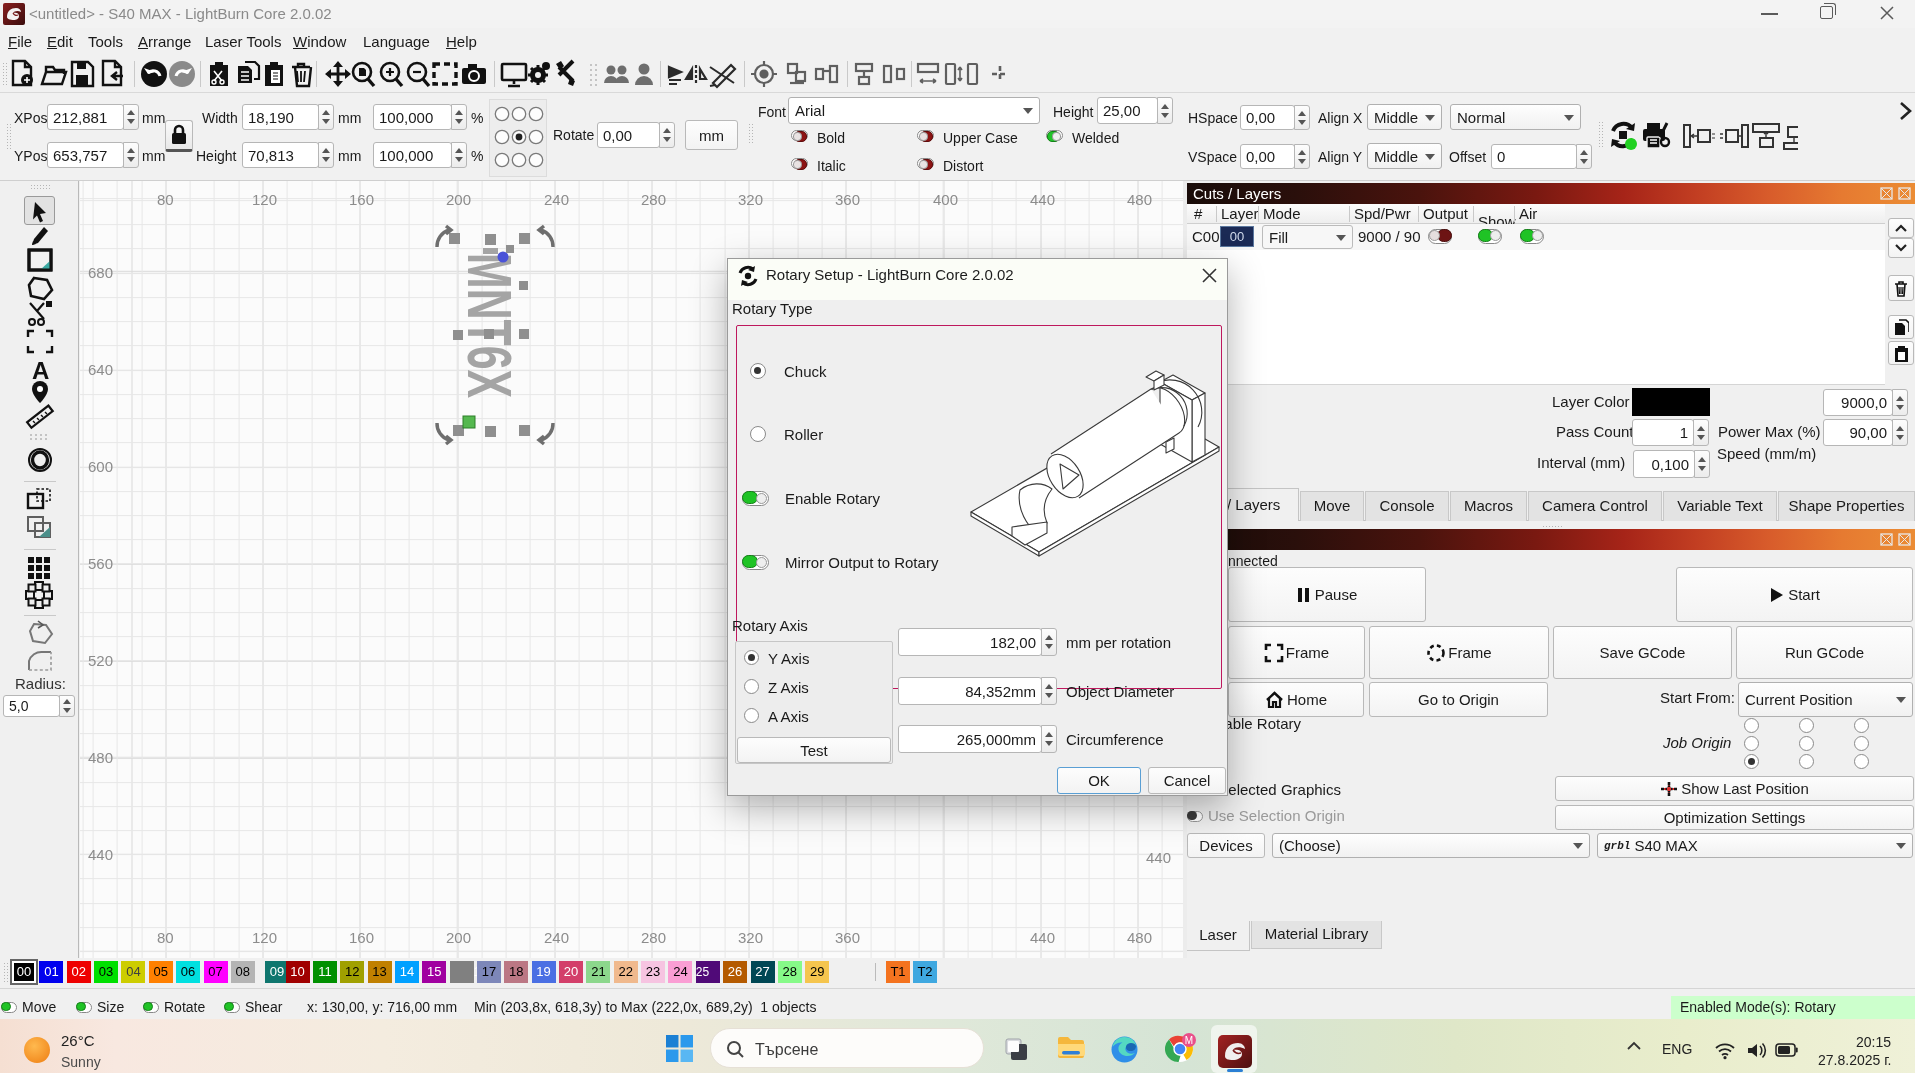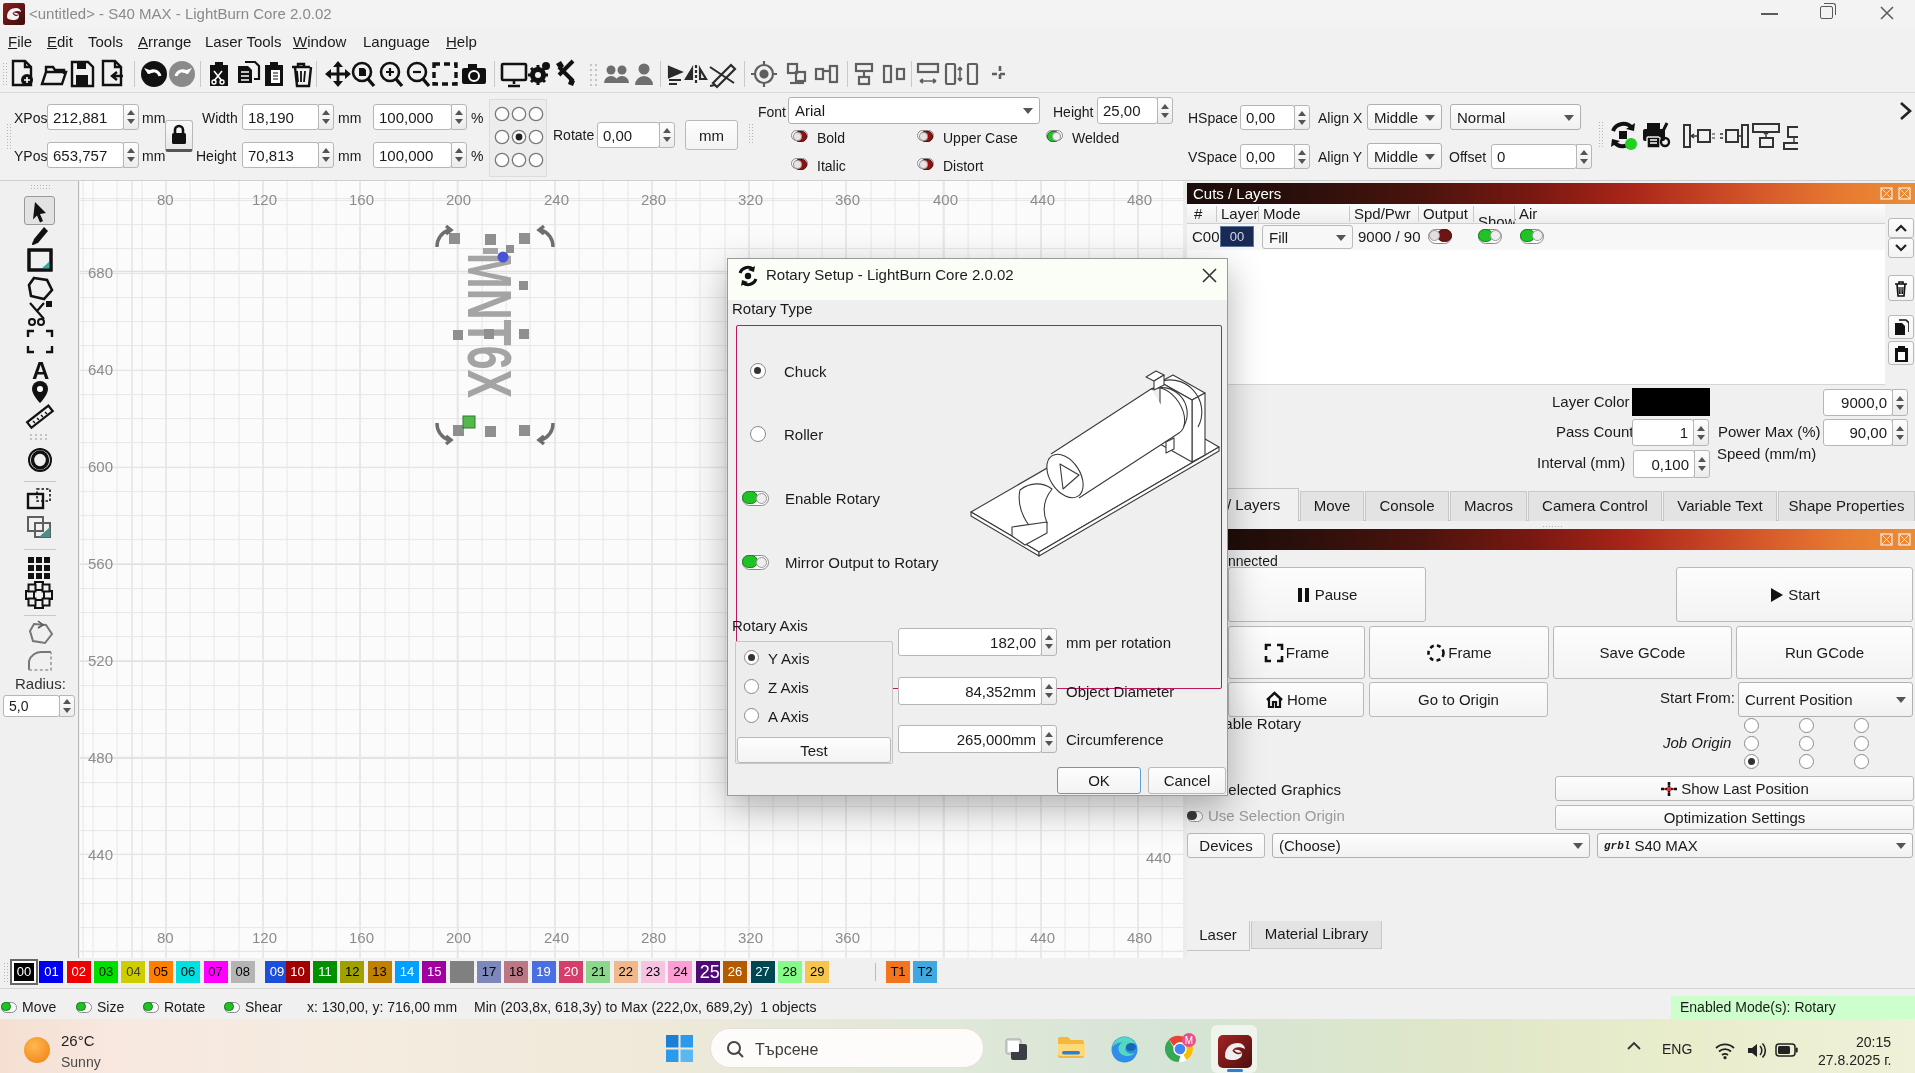--- a/index.html
+++ b/index.html
@@ -725,37 +725,37 @@
   <div id="swatches">
       <div style="position:absolute;left:12.0px;top:3px;width:24px;height:22px;background:#000000;color:#fff;font-size:13px;text-align:center;line-height:22px;box-shadow:0 0 0 2px #fff inset, 0 0 0 2px #666;">00</div>
       <div style="position:absolute;left:39.4px;top:3px;width:24px;height:22px;background:#0000ee;color:#fff;font-size:13px;text-align:center;line-height:22px;">01</div>
       <div style="position:absolute;left:66.7px;top:3px;width:24px;height:22px;background:#ee0000;color:#fff;font-size:13px;text-align:center;line-height:22px;">02</div>
       <div style="position:absolute;left:94.1px;top:3px;width:24px;height:22px;background:#00e000;color:#000;font-size:13px;text-align:center;line-height:22px;">03</div>
       <div style="position:absolute;left:121.4px;top:3px;width:24px;height:22px;background:#cdcd00;color:#404040;font-size:13px;text-align:center;line-height:22px;">04</div>
       <div style="position:absolute;left:148.8px;top:3px;width:24px;height:22px;background:#ff8000;color:#000;font-size:13px;text-align:center;line-height:22px;">05</div>
       <div style="position:absolute;left:176.1px;top:3px;width:24px;height:22px;background:#00e0e0;color:#000;font-size:13px;text-align:center;line-height:22px;">06</div>
       <div style="position:absolute;left:203.5px;top:3px;width:24px;height:22px;background:#ff00ff;color:#000;font-size:13px;text-align:center;line-height:22px;">07</div>
       <div style="position:absolute;left:230.8px;top:3px;width:24px;height:22px;background:#b4b4b4;color:#000;font-size:13px;text-align:center;line-height:22px;">08</div>
-      <div style="position:absolute;left:265px;top:3px;width:24px;height:22px;background:#1d4ed8;color:#fff;font-size:13px;text-align:center;line-height:22px;">09</div>
+      <div style="position:absolute;left:265px;top:3px;width:24px;height:22px;background:#0f766e;color:#fff;font-size:13px;text-align:center;line-height:22px;">09</div>
       <div style="position:absolute;left:285.5px;top:3px;width:24px;height:22px;background:#a00000;color:#fff;font-size:13px;text-align:center;line-height:22px;">10</div>
       <div style="position:absolute;left:312.9px;top:3px;width:24px;height:22px;background:#009000;color:#fff;font-size:13px;text-align:center;line-height:22px;">11</div>
       <div style="position:absolute;left:340.2px;top:3px;width:24px;height:22px;background:#a0a000;color:#000;font-size:13px;text-align:center;line-height:22px;">12</div>
       <div style="position:absolute;left:367.6px;top:3px;width:24px;height:22px;background:#c08000;color:#000;font-size:13px;text-align:center;line-height:22px;">13</div>
       <div style="position:absolute;left:394.9px;top:3px;width:24px;height:22px;background:#00a0ff;color:#fff;font-size:13px;text-align:center;line-height:22px;">14</div>
       <div style="position:absolute;left:422.3px;top:3px;width:24px;height:22px;background:#a000a0;color:#fff;font-size:13px;text-align:center;line-height:22px;">15</div>
       <div style="position:absolute;left:449.6px;top:3px;width:24px;height:22px;background:#808080;color:#fff;font-size:13px;text-align:center;line-height:22px;padding-left:24px;">16</div>
       <div style="position:absolute;left:477.0px;top:3px;width:24px;height:22px;background:#7d87b9;color:#000;font-size:13px;text-align:center;line-height:22px;">17</div>
       <div style="position:absolute;left:504.3px;top:3px;width:24px;height:22px;background:#bb7784;color:#000;font-size:13px;text-align:center;line-height:22px;">18</div>
       <div style="position:absolute;left:531.6px;top:3px;width:24px;height:22px;background:#4a6fe3;color:#fff;font-size:13px;text-align:center;line-height:22px;">19</div>
       <div style="position:absolute;left:559.0px;top:3px;width:24px;height:22px;background:#d33f6a;color:#fff;font-size:13px;text-align:center;line-height:22px;">20</div>
       <div style="position:absolute;left:586.4px;top:3px;width:24px;height:22px;background:#8cd78c;color:#000;font-size:13px;text-align:center;line-height:22px;">21</div>
       <div style="position:absolute;left:613.7px;top:3px;width:24px;height:22px;background:#f0b98d;color:#000;font-size:13px;text-align:center;line-height:22px;">22</div>
       <div style="position:absolute;left:641.1px;top:3px;width:24px;height:22px;background:#f6c4e1;color:#000;font-size:13px;text-align:center;line-height:22px;">23</div>
       <div style="position:absolute;left:668.4px;top:3px;width:24px;height:22px;background:#fa9ed4;color:#000;font-size:13px;text-align:center;line-height:22px;">24</div>
-      <div style="position:absolute;left:695.8px;top:3px;width:24px;height:22px;background:#500a78;color:#fff;font-size:18px;text-align:right;line-height:22px;">25</div>
+      <div style="position:absolute;left:695.8px;top:3px;width:24px;height:22px;background:#500a78;color:#fff;font-size:12px;text-align:left;line-height:22px;">25</div>
       <div style="position:absolute;left:723.1px;top:3px;width:24px;height:22px;background:#b45a00;color:#fff;font-size:13px;text-align:center;line-height:22px;">26</div>
       <div style="position:absolute;left:750.5px;top:3px;width:24px;height:22px;background:#004754;color:#fff;font-size:13px;text-align:center;line-height:22px;">27</div>
       <div style="position:absolute;left:777.8px;top:3px;width:24px;height:22px;background:#86fa88;color:#000;font-size:13px;text-align:center;line-height:22px;">28</div>
       <div style="position:absolute;left:805.2px;top:3px;width:24px;height:22px;background:#f5c54e;color:#000;font-size:13px;text-align:center;line-height:22px;">29</div>
       <div style="position:absolute;left:875px;top:5px;width:1px;height:18px;background:#bbb;"></div>
       <div style="position:absolute;left:886px;top:3px;width:24px;height:22px;background:#f4731f;color:#000;font-size:13px;text-align:center;line-height:22px;">T1</div>
       <div style="position:absolute;left:913px;top:3px;width:24px;height:22px;background:#3fa8e0;color:#000;font-size:13px;text-align:center;line-height:22px;">T2</div>
     </div>
 
 </div>

